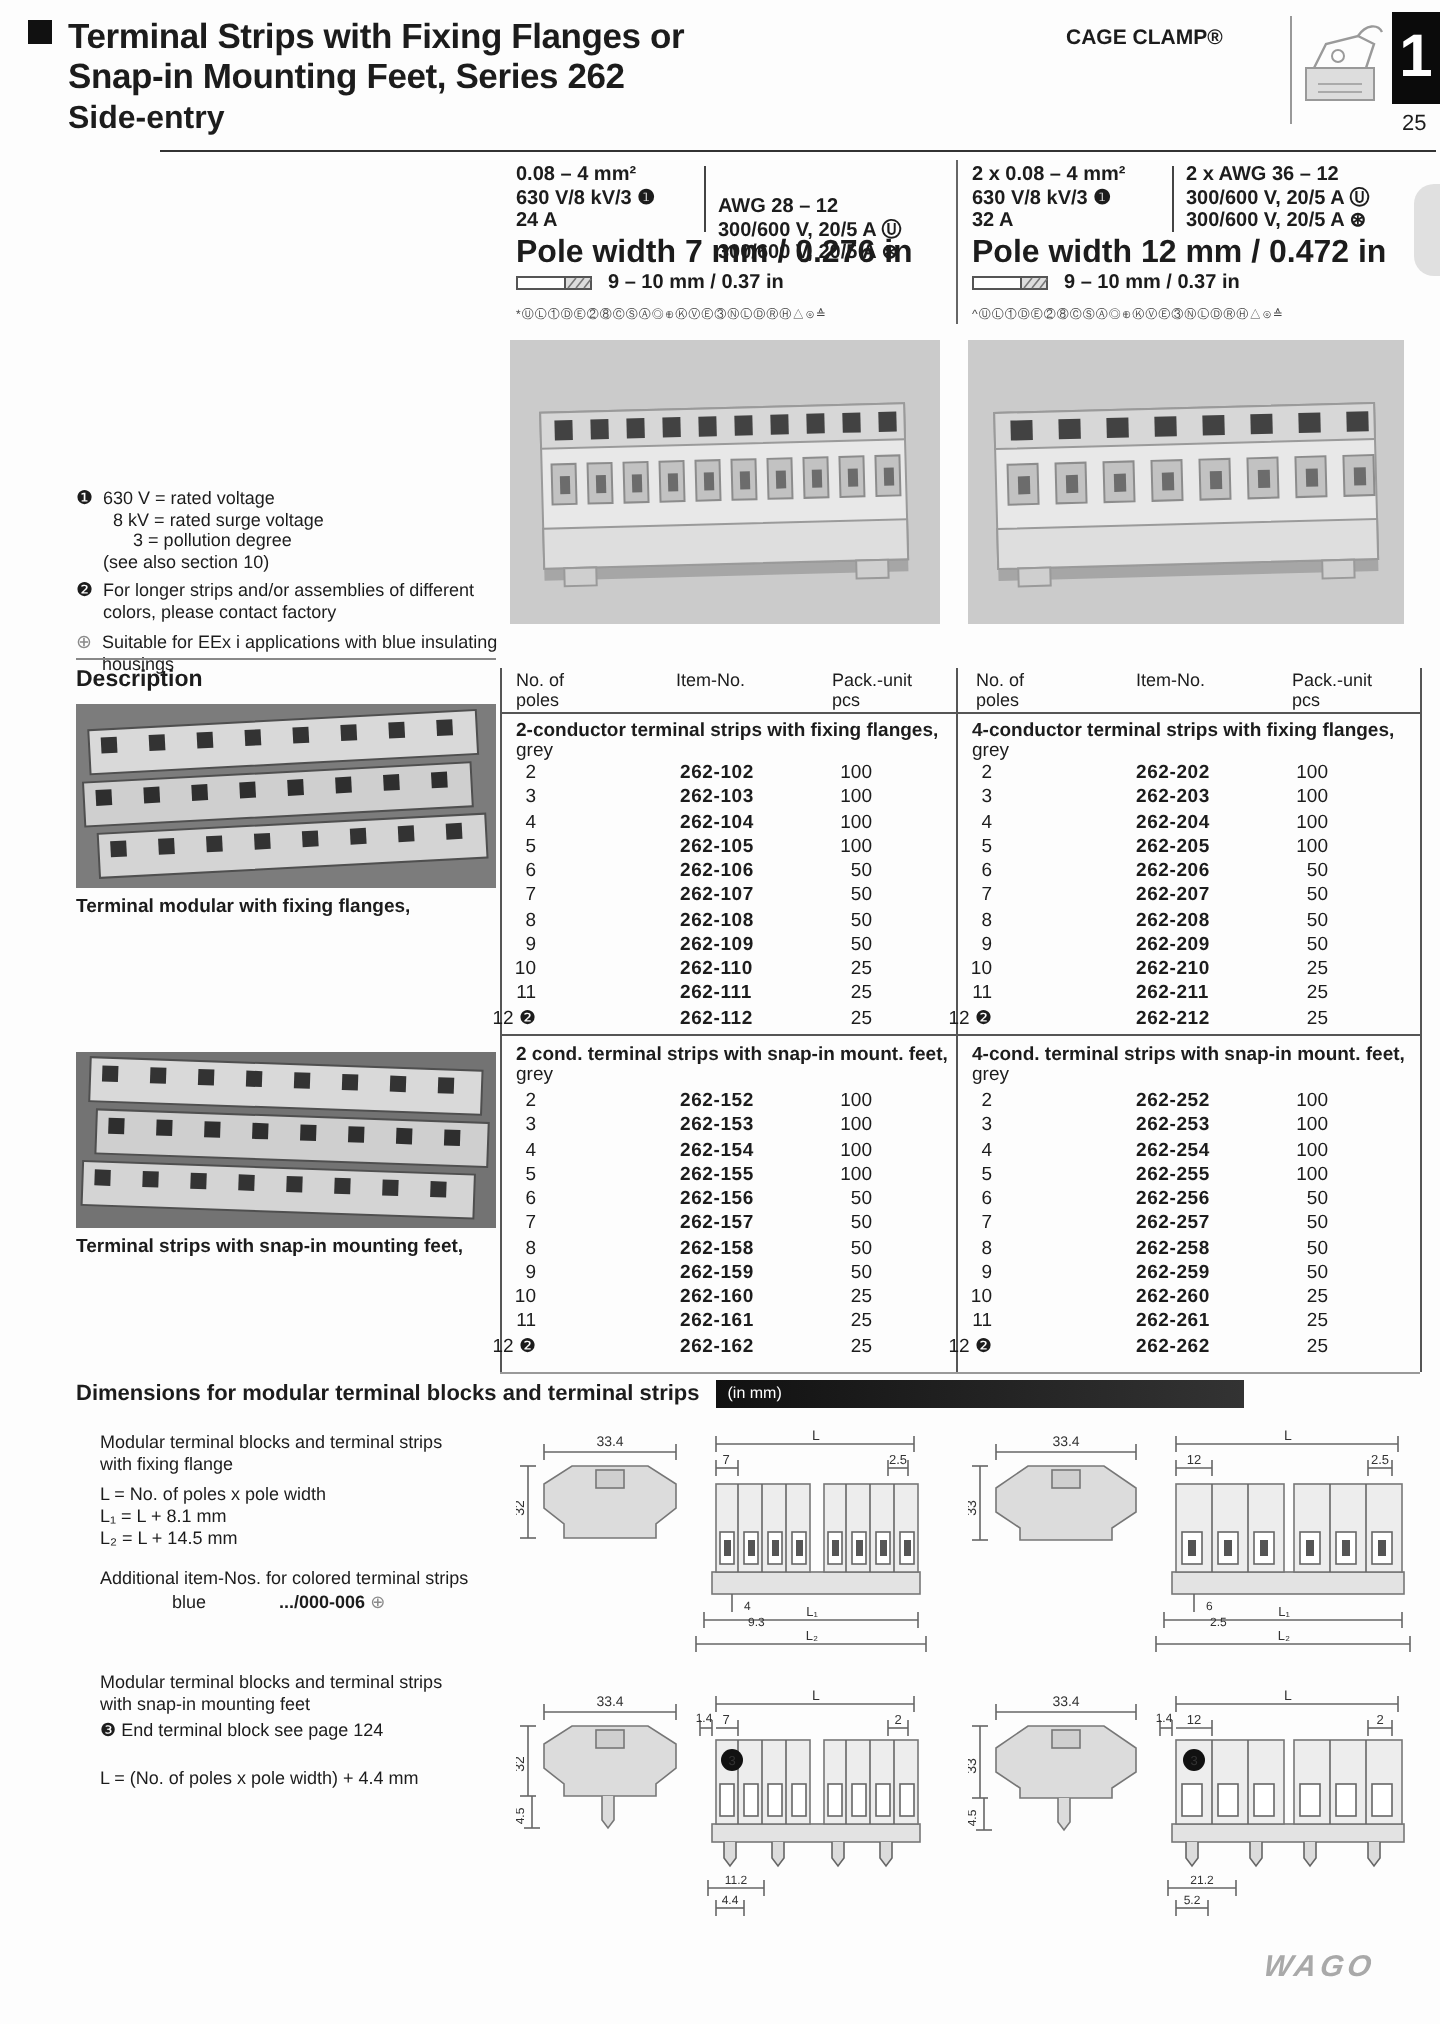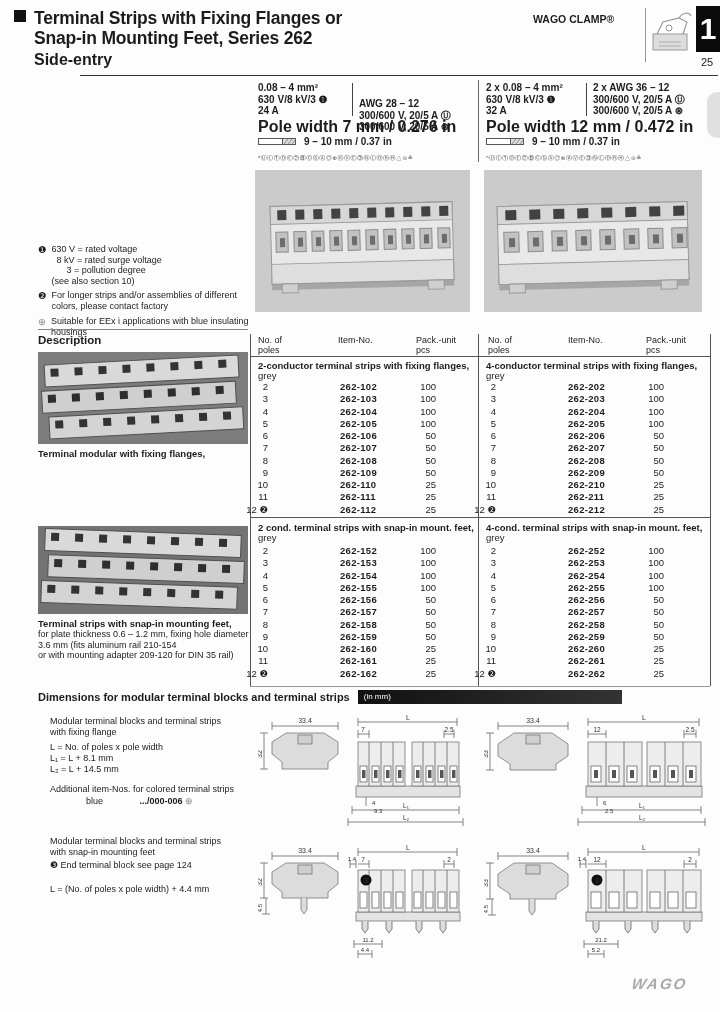--- a/index.html
+++ b/index.html
@@ -34,21 +34,21 @@
 </style>
 </head>
 <body>
 
 <div class="page">
 
   <div class="abs" style="left:14px;top:10px;width:12px;height:12px;background:#111;"></div>
   <div class="abs title" style="left:34px;top:8px;width:440px;">Terminal Strips with Fixing Flanges or
 Snap-in Mounting Feet, Series 262</div>
   <div class="abs b t105" style="left:34px;top:54px;">Side-entry</div>
-  <div class="abs b" style="left:533px;top:13px;font-size:10.5px;">WAGO CLAMP®</div>
+  <div class="abs b" style="left:533px;top:13px;font-size:10.5px;">CAGE CLAMP®</div>
   <div class="abs vline" style="left:645px;top:8px;height:54px;background:#999;"></div>
 
   <svg class="abs" style="left:649px;top:8px;" width="45" height="54" viewBox="0 0 45 54">
     <rect x="4" y="26" width="34" height="16" fill="#ddd" stroke="#999"></rect>
     <path d="M8,26 L14,14 L30,10 L38,14 L34,26" fill="none" stroke="#9a9a9a" stroke-width="1.2"></path>
     <path d="M30,10 C34,4 40,4 42,8" fill="none" stroke="#9a9a9a" stroke-width="1.2"></path>
     <path d="M10,34 h22 M10,38 h22" stroke="#aaa" stroke-width="1"></path>
     <circle cx="20" cy="20" r="3" fill="none" stroke="#9a9a9a"></circle>
   </svg>
 
@@ -285,23 +285,20 @@
           <rect x="82" y="62" width="8" height="8" fill="#333"></rect>
         <rect x="106" y="62" width="8" height="8" fill="#333"></rect>
           <rect x="130" y="62" width="8" height="8" fill="#333"></rect>
         <rect x="154" y="62" width="8" height="8" fill="#333"></rect>
           <rect x="178" y="62" width="8" height="8" fill="#333"></rect>
       </g>
     </g>
   </svg>
   <div class="abs" style="left:38px;top:618px;width:214px;">
     <div class="b t95">Terminal strips with snap-in mounting feet,</div>
-    <div class="t9 pre">for plate thickness 0.6 – 1.2 mm, fixing hole diameter
-3.6 mm (fits aluminum rail 210-154
-or with mounting adapter 209-120 for DIN 35 rail)</div>
   </div>
 
   <div class="abs vline" style="left:250px;top:334px;height:352px;"></div>
   <div class="abs vline" style="left:478px;top:334px;height:352px;"></div>
   <div class="abs vline" style="left:710px;top:334px;height:352px;"></div>
   <div class="abs hline" style="left:250px;top:356px;width:460px;"></div>
   <div class="abs hline" style="left:250px;top:517px;width:460px;"></div>
   <div class="abs hline" style="left:250px;top:686px;width:460px;background:#999;"></div>
 
   <div class="abs thead" style="left:250px;top:335px;width:228px;height:22px;">

